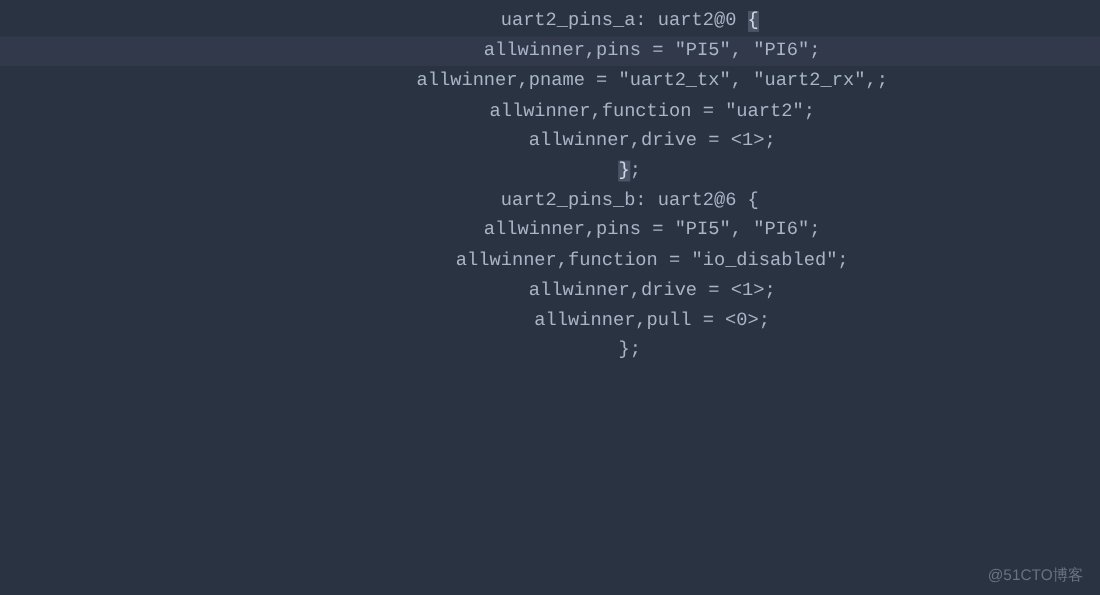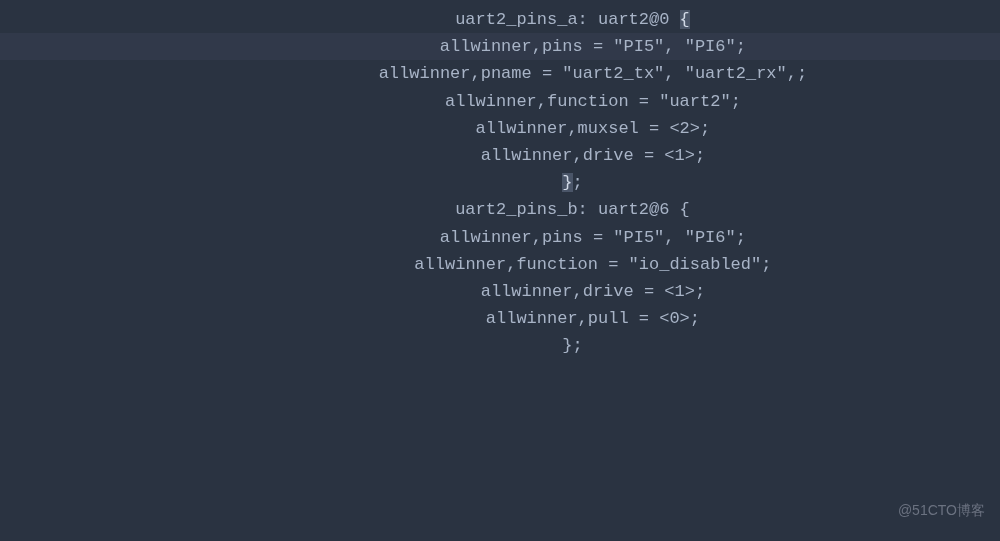--- a/index.html
+++ b/index.html
@@ -30,36 +30,35 @@
       background-color: #31394a;
       display: block;
       width: 100%;
     }
     .brace-highlight {
       background-color: #4a5568;
       color: #d1d9e6;
     }
     .watermark {
       position: absolute;
-      bottom: 20px;
+      bottom: 8px;
       right: 15px;
       color: #6b7280;
       font-size: 14px;
       font-family: sans-serif;
     }
   </style>
 </head>
 <body>
 
 <div class="code-container">
   <div class="code-line"><span>uart2_pins_a: uart2@0 </span><span class="brace-highlight">{</span></div>
   <div class="code-line highlighted">    allwinner,pins = "PI5", "PI6";</div>
   <div class="code-line">    allwinner,pname = "uart2_tx", "uart2_rx",;</div>
   <div class="code-line">    allwinner,function = "uart2";</div>
-  <div class="code-line">    allwinner,muxsel = &lt;2&gt;;</div>
   <div class="code-line">    allwinner,drive = &lt;1&gt;;</div>
   <div class="code-line"><span class="brace-highlight">}</span>;</div>
   <div class="code-line"></div>
   <div class="code-line">uart2_pins_b: uart2@6 {</div>
   <div class="code-line">    allwinner,pins = "PI5", "PI6";</div>
   <div class="code-line">    allwinner,function = "io_disabled";</div>
   <div class="code-line">    allwinner,drive = &lt;1&gt;;</div>
   <div class="code-line">    allwinner,pull = &lt;0&gt;;</div>
   <div class="code-line">};</div>
 </div>

